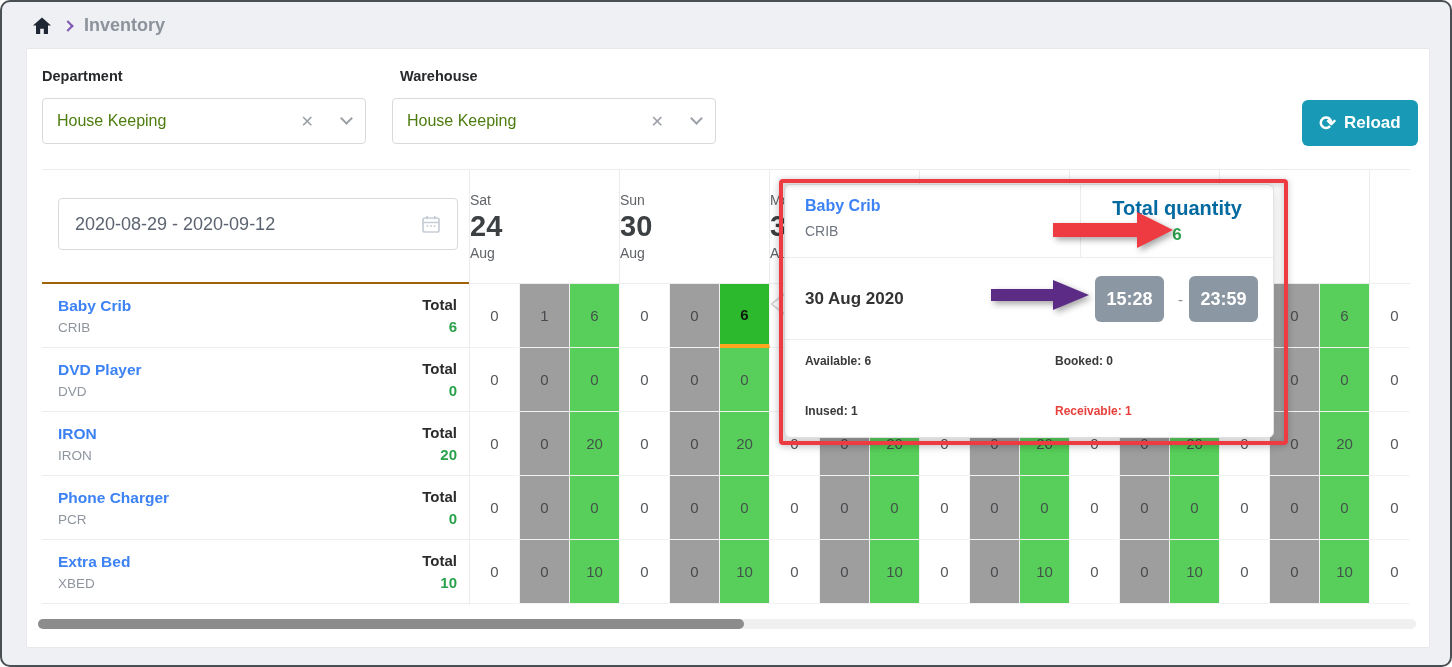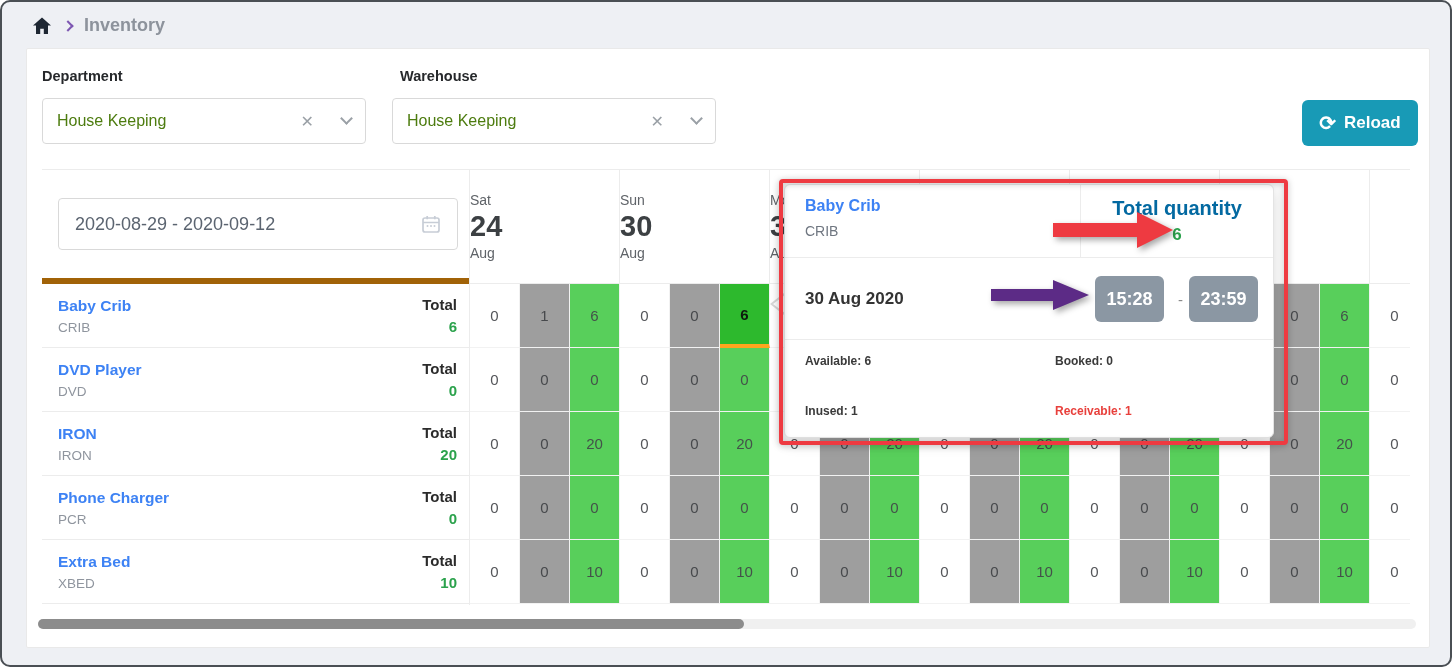--- a/index.html
+++ b/index.html
@@ -30,21 +30,21 @@
   .chev{width:9px;height:9px;border-right:2px solid #9aa0a6;border-bottom:2px solid #9aa0a6;
     transform:rotate(45deg);margin-top:-5px;cursor:pointer;}
   .reload-btn{position:absolute;left:1300px;top:98px;width:116px;height:46px;background:var(--teal);
     color:#fff;font-weight:700;font-size:17px;border:none;border-radius:6px;display:flex;align-items:center;
     justify-content:center;gap:8px;z-index:2;cursor:pointer;font-family:"Liberation Sans",sans-serif;}
   .reload-ic{font-size:20px;font-weight:700;line-height:1;}
 
   
   .items-col{position:absolute;left:40px;top:167px;width:428px;height:436px;background:#fff;
     border-top:1px solid #ececec;border-right:1px solid #ececec;z-index:1;}
-  .items-header{height:114px;border-bottom:6px solid #a16207;position:relative;}
+  .items-header{height:114px;border-bottom:2px solid #a16207;position:relative;}
   .date-input{position:absolute;left:16px;top:28px;width:400px;height:52px;border:1px solid #d9d9d9;
     border-radius:4px;display:flex;align-items:center;padding:0 16px;font-size:18px;color:#5b6470;
     background:#fff;cursor:pointer;}
   .date-input span{flex:1;}
   .item-row{height:64px;border-bottom:1px solid #ececec;display:flex;align-items:center;
     justify-content:space-between;padding:0 12px 0 16px;}
   .item-name{font-size:15.5px;font-weight:700;color:var(--link-blue);cursor:pointer;}
   .item-code{font-size:13.5px;color:#8f959e;margin-top:5px;}
   .item-total{text-align:right;}
   .total-label{font-size:15px;font-weight:600;color:#2b2b2b;}

